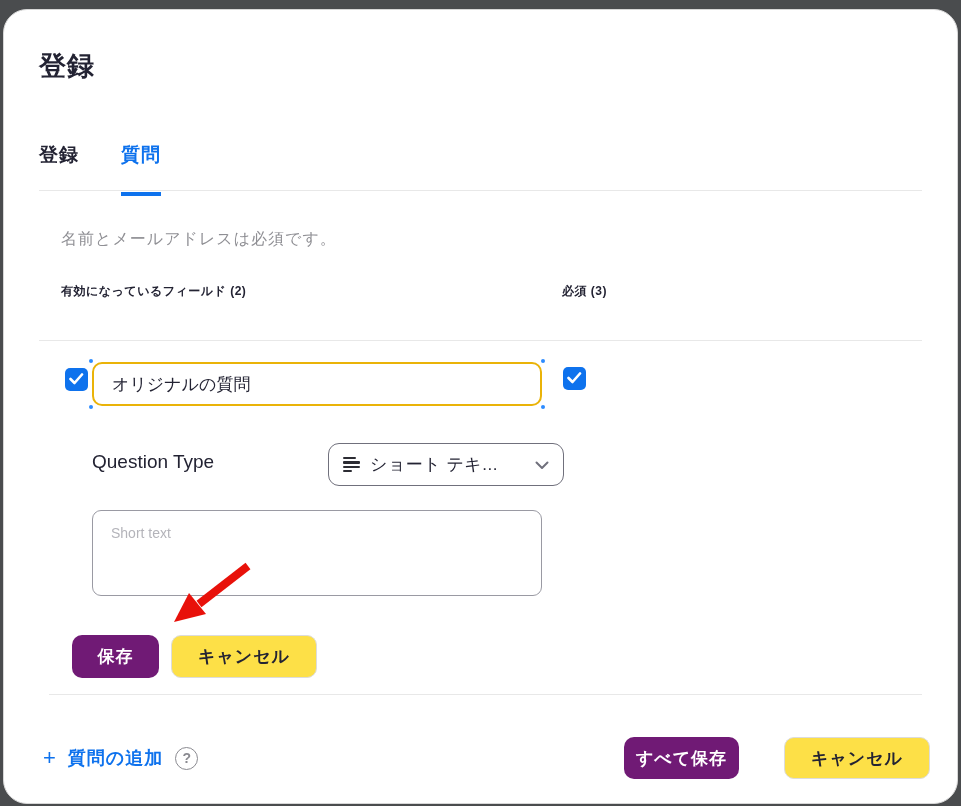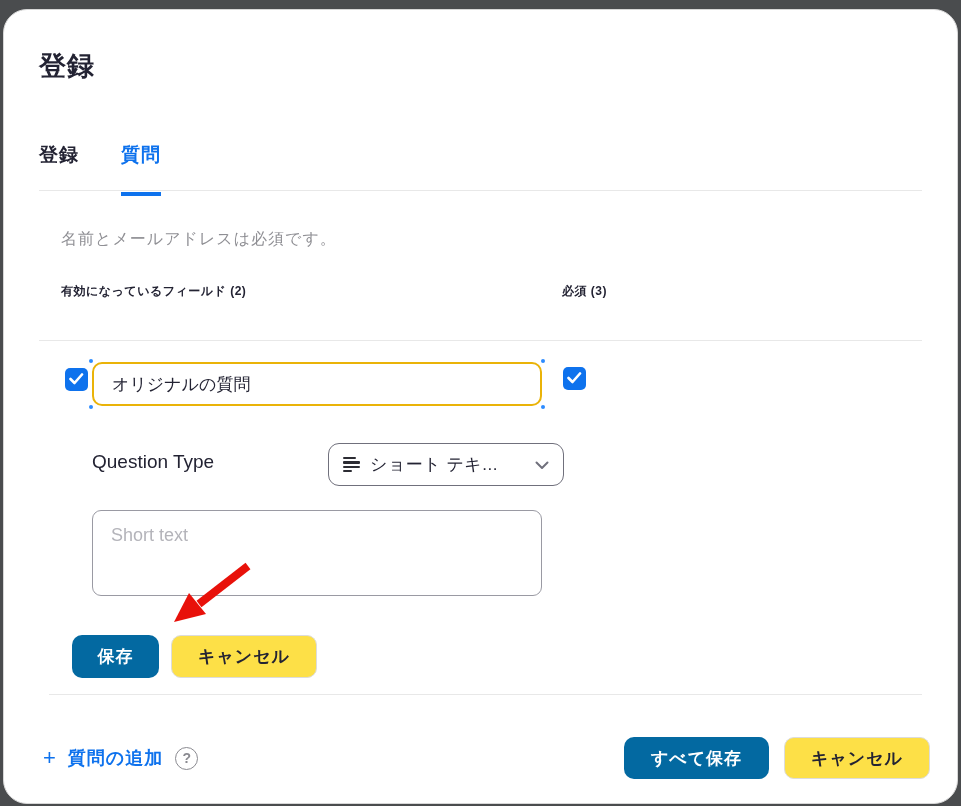--- a/index.html
+++ b/index.html
@@ -45,34 +45,34 @@
   }
   .qtype-text { font-size:17px; color:#232333; letter-spacing:0.5px; flex:1; white-space:nowrap; overflow:hidden; }
   .short-text-icon { display:flex; flex-direction:column; gap:2px; width:17px; }
   .short-text-icon i { display:block; height:2.4px; background:#2c2c33; border-radius:1px; }
   .short-text-icon i:nth-child(1){ width:13px; }
   .short-text-icon i:nth-child(2){ width:17px; }
   .short-text-icon i:nth-child(3){ width:17px; }
   .short-text-icon i:nth-child(4){ width:9px; }
   .answer-area {
     left:88px; top:500px; width:450px; height:86px;
-    border:1px solid #9a9aa3; border-radius:9px; font-size:18px; color:#232333;
+    border:1px solid #9a9aa3; border-radius:9px; font-size:14px; color:#232333;
     padding:14px 18px; resize:none; outline:none; font-family:inherit; background:#fff;
   }
   .answer-area::placeholder { color:#b4b4ba; }
   .btn {
     border-radius:10px; font-size:17px; font-weight:700; letter-spacing:1px;
     display:flex; align-items:center; justify-content:center; cursor:pointer; border:none;
     font-family:inherit;
   }
-  .btn-primary { background:#0369a1; color:#ffffff; }
+  .btn-primary { background:#701a75; color:#ffffff; }
   .btn-secondary { background:#fde047; color:#232333; border:1px solid #dcdcdc; }
   .btn-save { left:68px; top:625px; width:87px; height:43px; }
   .btn-cancel { left:167px; top:625px; width:146px; height:43px; }
-  .btn-save-all { left:620px; top:727px; width:145px; height:42px; }
+  .btn-save-all { left:620px; top:727px; width:115px; height:42px; }
   .btn-cancel-all { left:780px; top:727px; width:146px; height:42px; }
   .add-question { left:39px; top:736px; display:flex; align-items:center; gap:12px; cursor:pointer; }
   .plus { color:#0e72ed; font-size:22px; font-weight:400; line-height:1; }
   .add-label { color:#0e72ed; font-size:18px; font-weight:600; letter-spacing:1px;text-align:center; }
   .help-circle {
     width:23px; height:23px; border:1.6px solid #8a8a90; border-radius:50%;
     display:flex; align-items:center; justify-content:center;
     color:#8a8a90; font-size:14px; font-weight:700; cursor:pointer;
   }
   .arrow-svg { left:158px; top:546px; pointer-events:none; }

